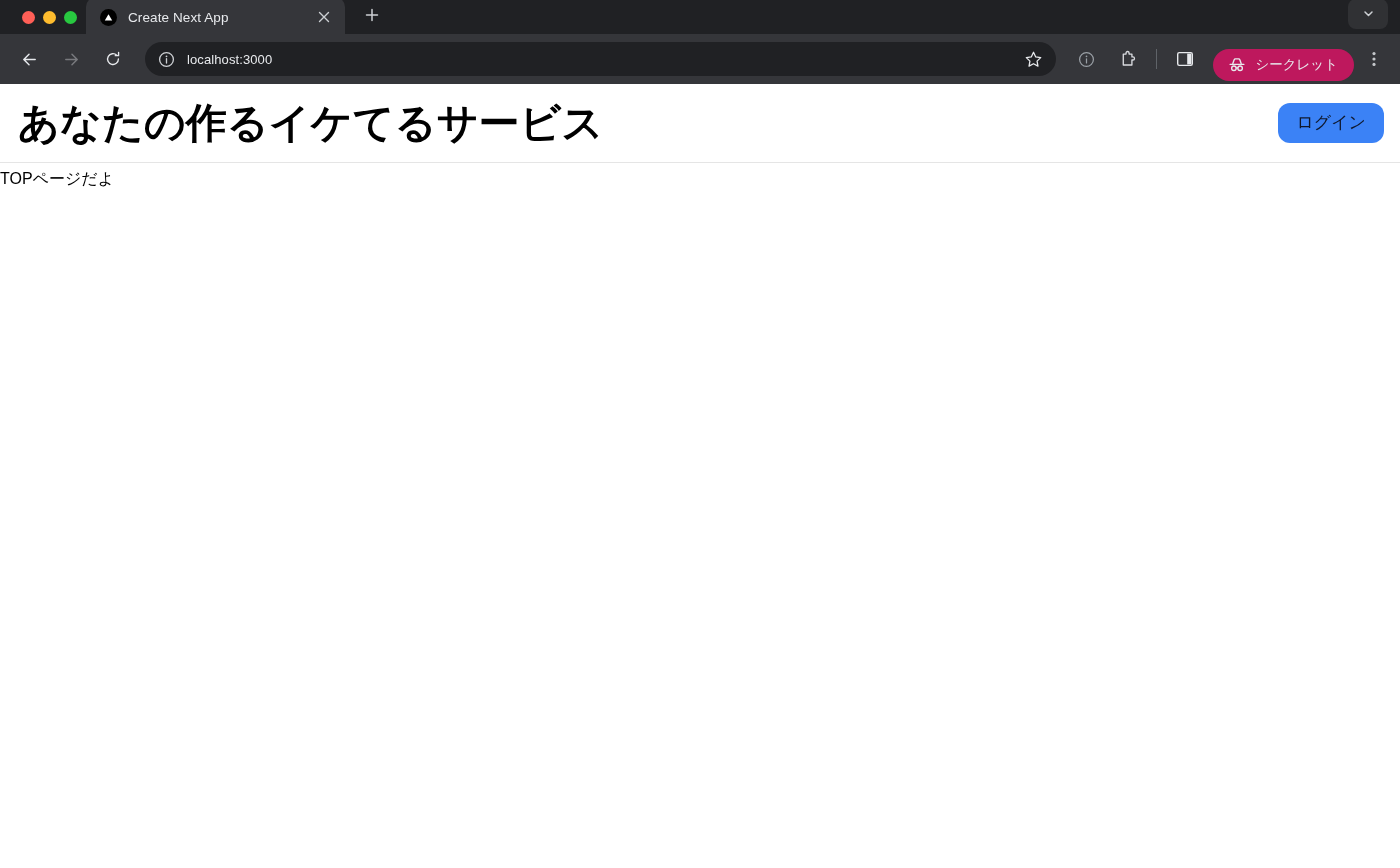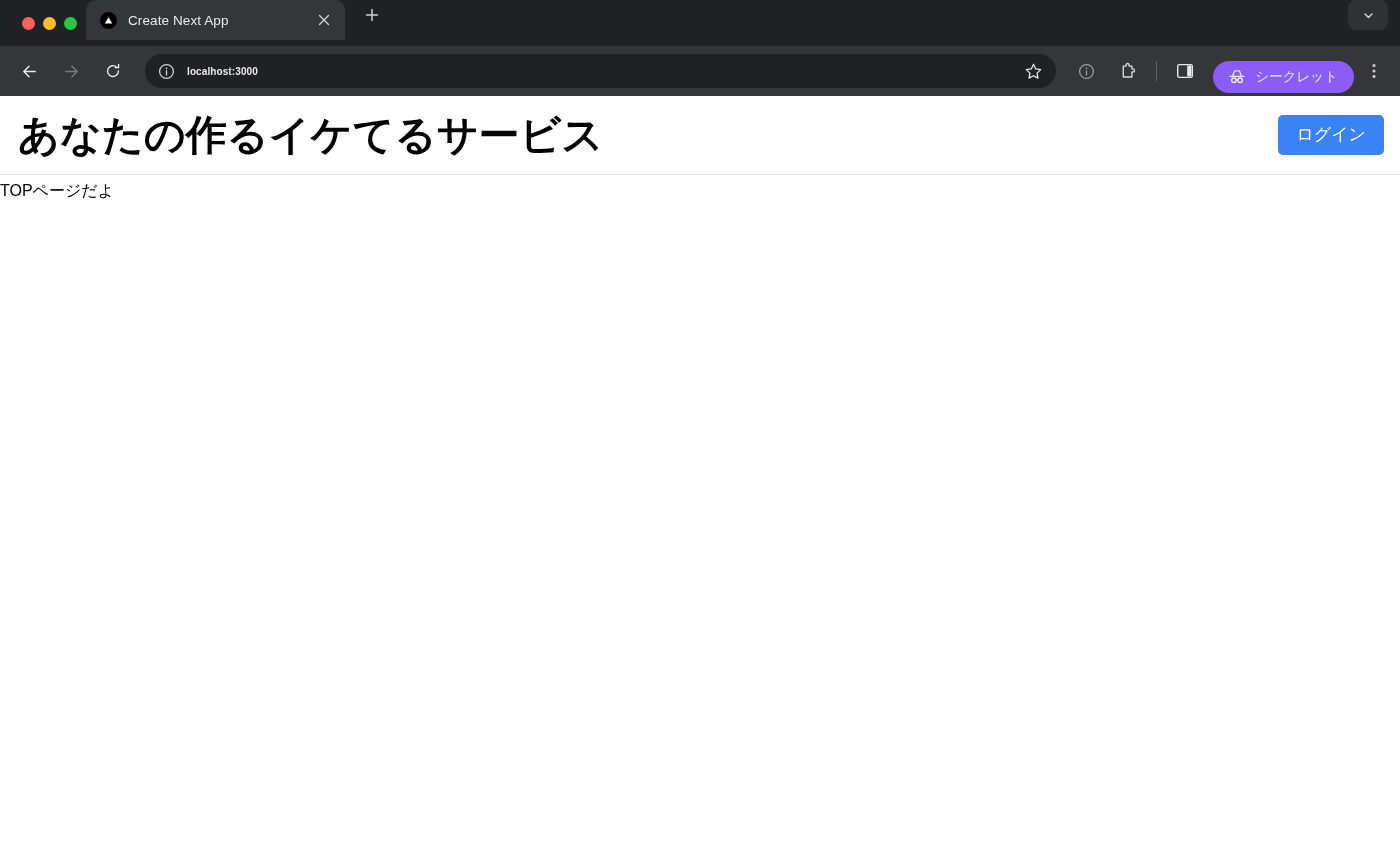--- a/index.html
+++ b/index.html
@@ -17,24 +17,24 @@
     width: 1400px;
     height: 868px;
     display: flex;
     flex-direction: column;
     background: #ffffff;
   }
 
   
   .tabstrip {
     position: relative;
-    height: 46px;
+    height: 34px;
     background: #202124;
     display: flex;
-    align-items: flex-start;
+    align-items: center;
     flex: 0 0 auto;
   }
 
   .traffic-lights {
     display: flex;
     align-items: center;
     gap: 8px;
     padding: 0 0 14px 22px;
     height: 100%;
     align-self: center;
@@ -147,31 +147,30 @@
     width: 24px; height: 24px;
     border-radius: 50%;
     display: flex; align-items: center; justify-content: center;
     flex: 0 0 auto;
   }
   .omnibox-info svg { display: block; }
 
   .omnibox-url {
     flex: 1 1 auto;
     color: #E8EAED;
-    font-size: 10px;
+    font-size: 13px;
     white-space: nowrap;
     overflow: hidden;
     text-overflow: ellipsis;
     letter-spacing: 0.1px;
     background: transparent;
     border: none;
     outline: none;
     font-family: inherit;
     padding: 0;
-    font-weight: bold;
   }
 
   .omnibox-star {
     width: 30px; height: 30px;
     border-radius: 50%;
     display: flex; align-items: center; justify-content: center;
     flex: 0 0 auto;
     margin-right: 2px;
   }
   .omnibox-star svg { display: block; }
@@ -189,21 +188,21 @@
     width: 1px;
     height: 20px;
     background: #5F6368;
     margin: 0 7px;
     flex: 0 0 auto;
   }
 
   .incognito-pill {
     height: 32px;
     border-radius: 16px;
-    background: #8b5cf6;
+    background: #be185d;
     display: flex;
     align-items: center;
     gap: 8px;
     padding: 0 16px 0 14px;
     margin: 12px 2px 0 7px;
     flex: 0 0 auto;
   }
   .incognito-pill svg { display: block; flex: 0 0 auto; }
   .incognito-label {
     color: #E8EAED;
@@ -241,25 +240,25 @@
   .site-title {
     font-size: 41px;
     font-weight: 700;
     color: #000000;
     line-height: 1;
     white-space: nowrap;
   }
 
   .login-button {
     background: #3b82f6;
-    color: #ffffff;
+    color: #0f172a;
     font-size: 17px;
     font-family: inherit;
     border: none;
-    border-radius: 5px;
+    border-radius: 12px;
     padding: 11px 18px;
     line-height: 1.1;
     white-space: nowrap;
     cursor: pointer;
   }
 
   .page-body {
     padding: 0;
   }
 

